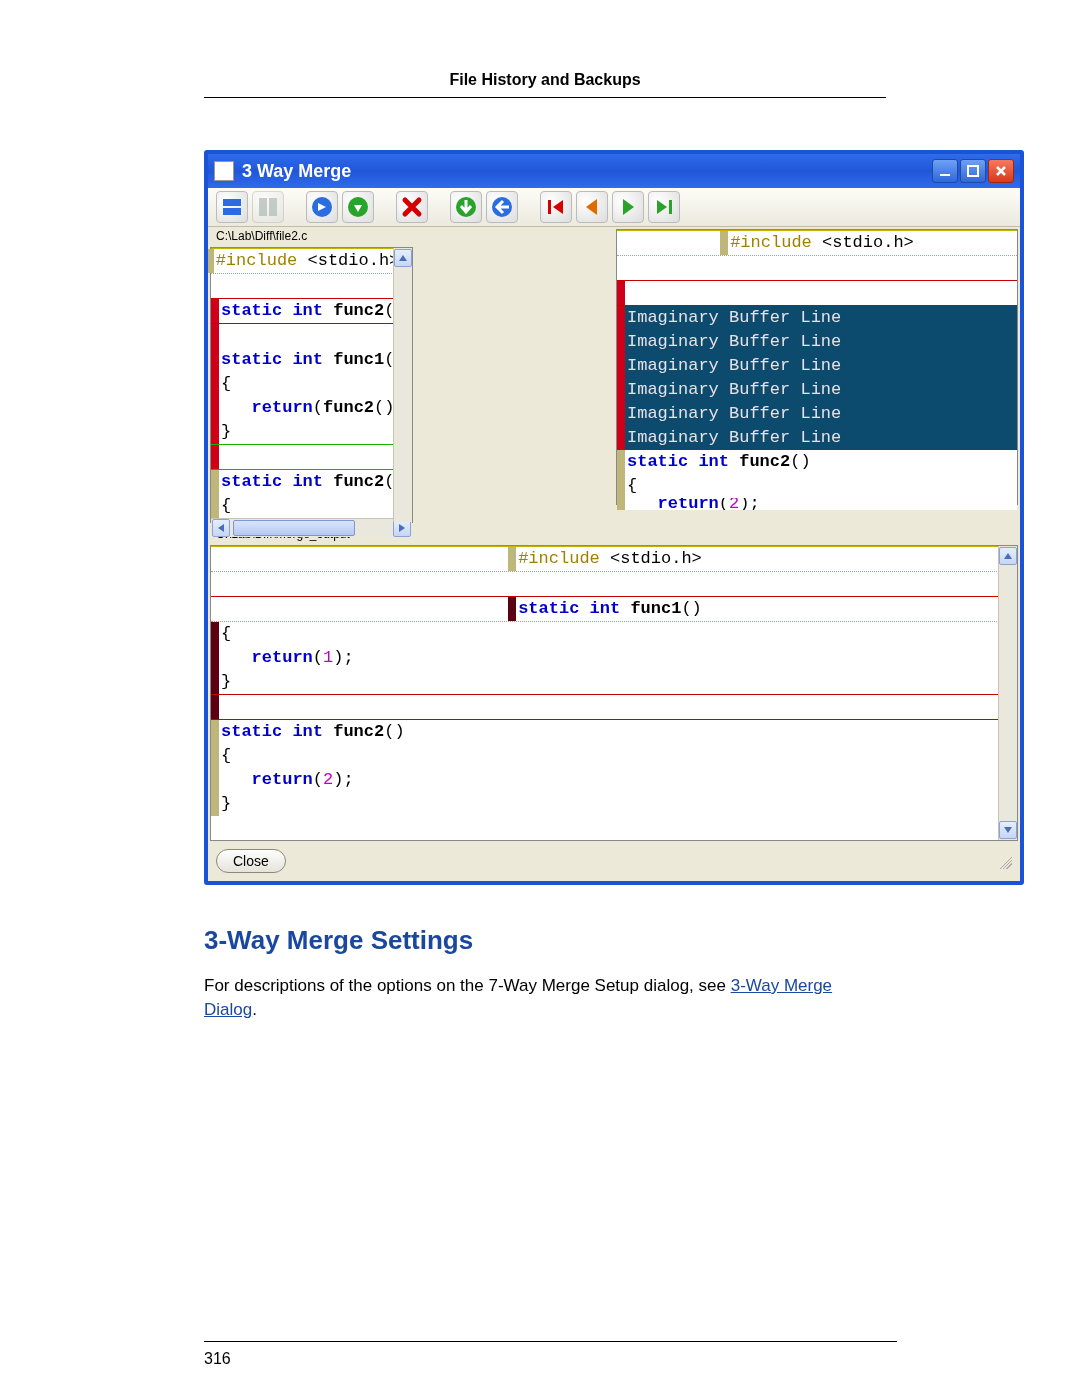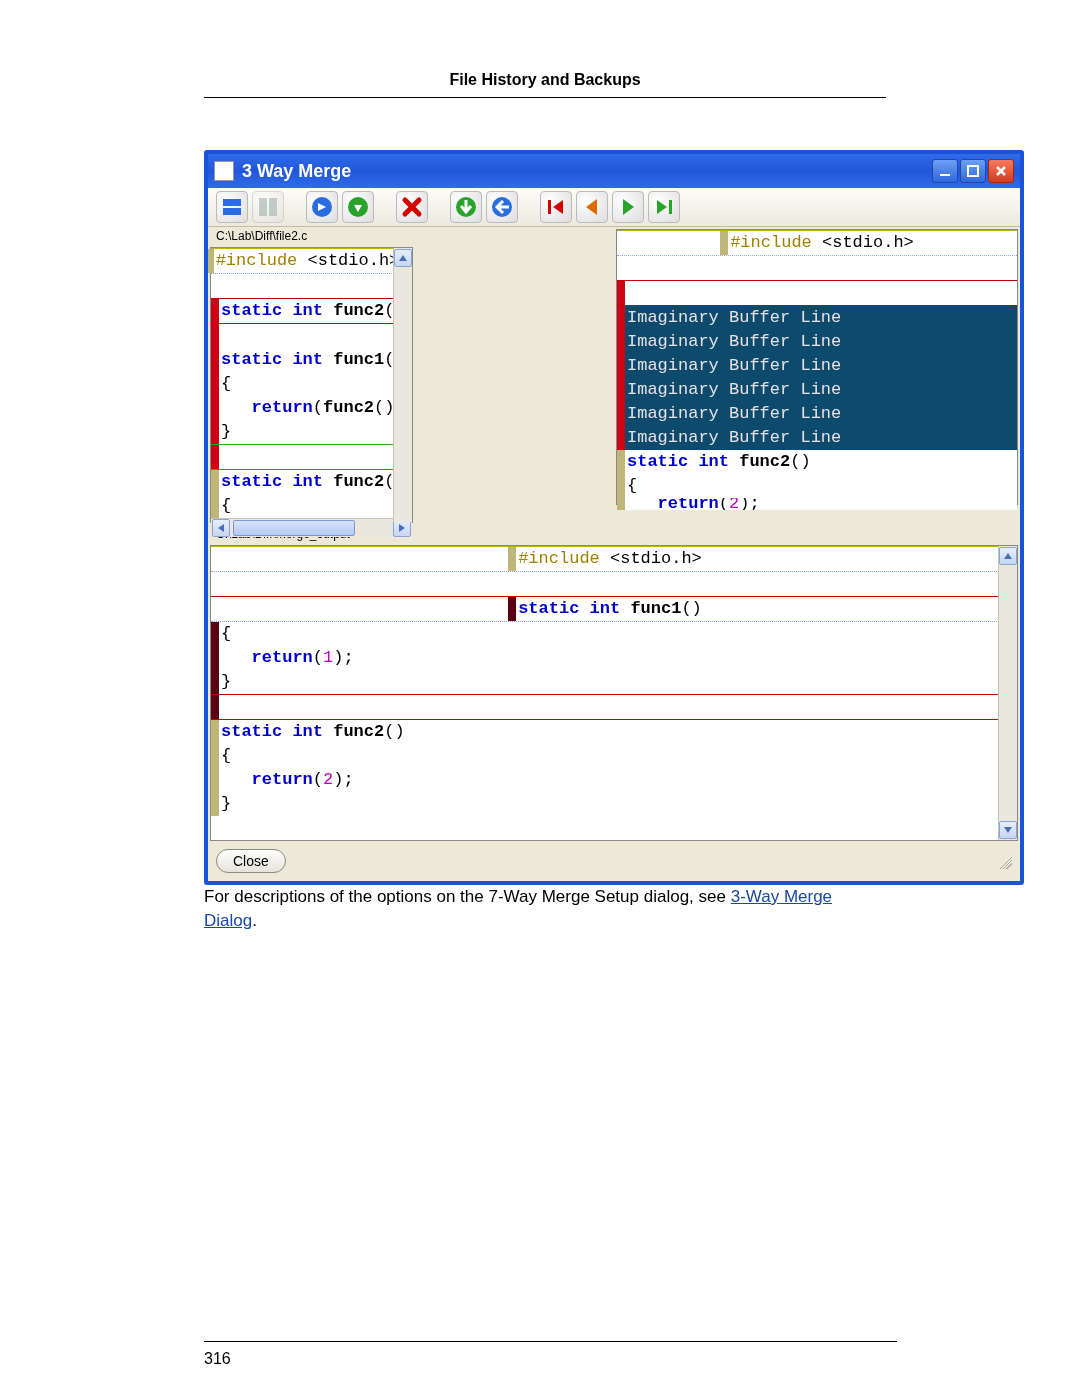--- a/index.html
+++ b/index.html
@@ -389,20 +389,21 @@
         </div>
       </div>
 
       <div class="bottom-bar">
         <button class="closebtn">Close</button>
         <div class="resize-grip"></div>
       </div>
     </div>
   </div>
 
+  <h2 class="section">3-Way Merge Settings</h2>
   <p class="body">
     <span>For descriptions of the options on the 7-Way Merge Setup dialog, see </span><a href="#" class="doclink">3-Way Merge Dialog</a><span>.</span>
   </p>
 
   <div class="footer">
     <span>316</span>
   </div>
 </div>
 
 </body></html>

